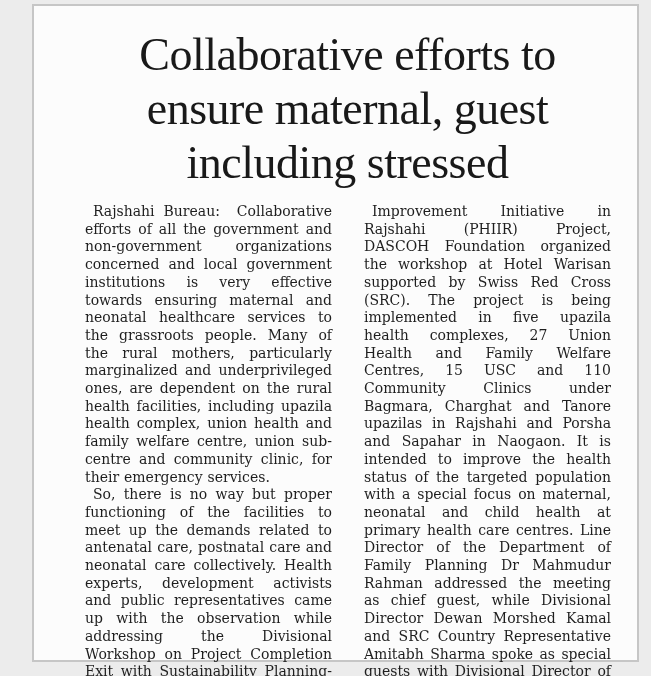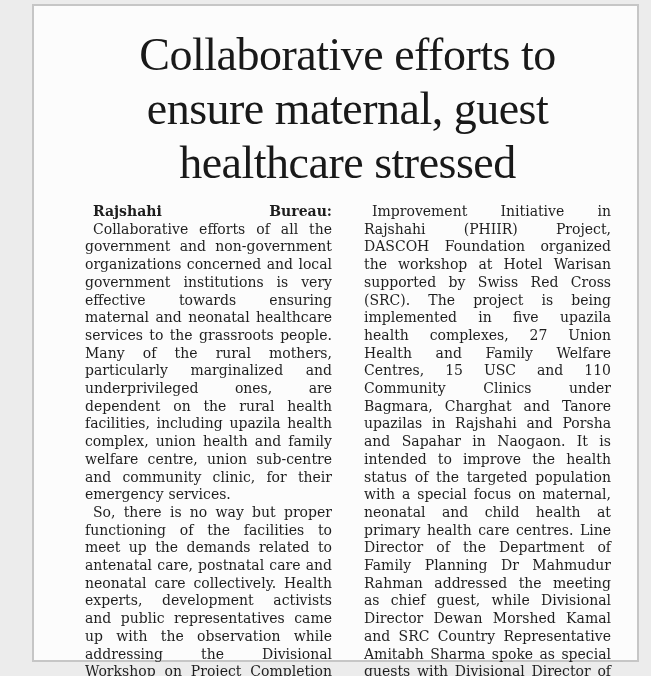--- a/index.html
+++ b/index.html
@@ -56,33 +56,33 @@
     line-height: 17.7px;
     color: #1e1e1e;
     hyphens: auto;
     -webkit-hyphens: auto;
     word-spacing: 0.5px;
   }
   .col p {
     margin: 0;
   }
   .dateline {
-    font-weight: bold;
+    font-weight: normal;
   }
 </style>
 </head>
 <body>
 
 <div class="stage">
   <article class="clip">
 
     <h1 class="headline">
       <span class="hl">Collaborative efforts to</span>
       <span class="hl">ensure maternal, guest</span>
-      <span class="hl">healthcare stressed</span>
+      <span class="hl">including stressed</span>
     </h1>
 
     <div class="cols">
 
       <div class="col">
         <p><b class="dateline">Rajshahi Bureau:</b> <span>Collaborative efforts of all the government and non-government organizations concerned and local government institutions is very effective towards ensuring maternal and neonatal healthcare services to the grassroots people. Many of the rural mothers, particularly marginalized and underprivileged ones, are dependent on the rural health facilities, including upazila health complex, union health and family welfare centre, union sub-centre and community clinic, for their emergency services.</span></p>
         <p><span>So, there is no way but proper functioning of the facilities to meet up the demands related to antenatal care, postnatal care and neonatal care collectively. Health experts, development activists and public representatives came up with the observation while addressing the Divisional Workshop on Project Completion Exit with Sustainability Planning-2022 yesterday. On behalf of its Public Health</span></p>
       </div>
 
       <div class="col">

